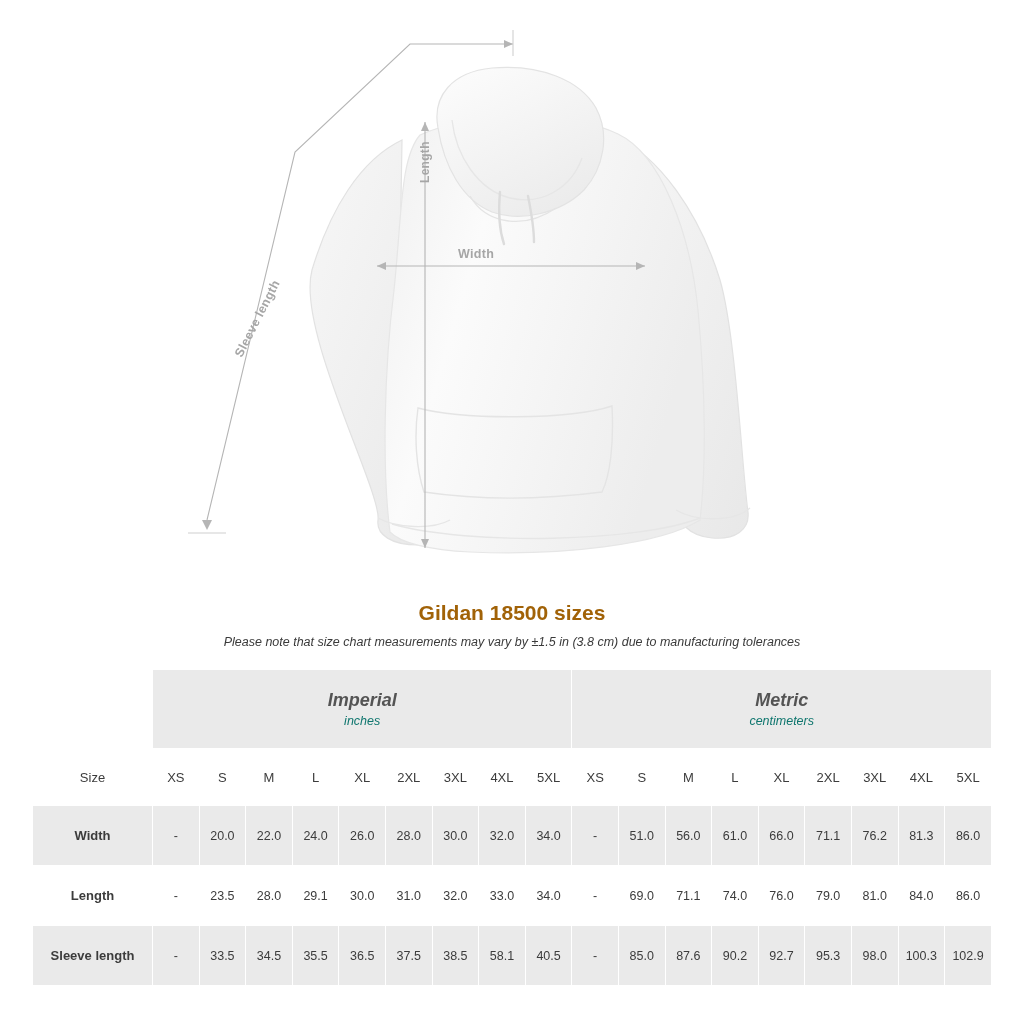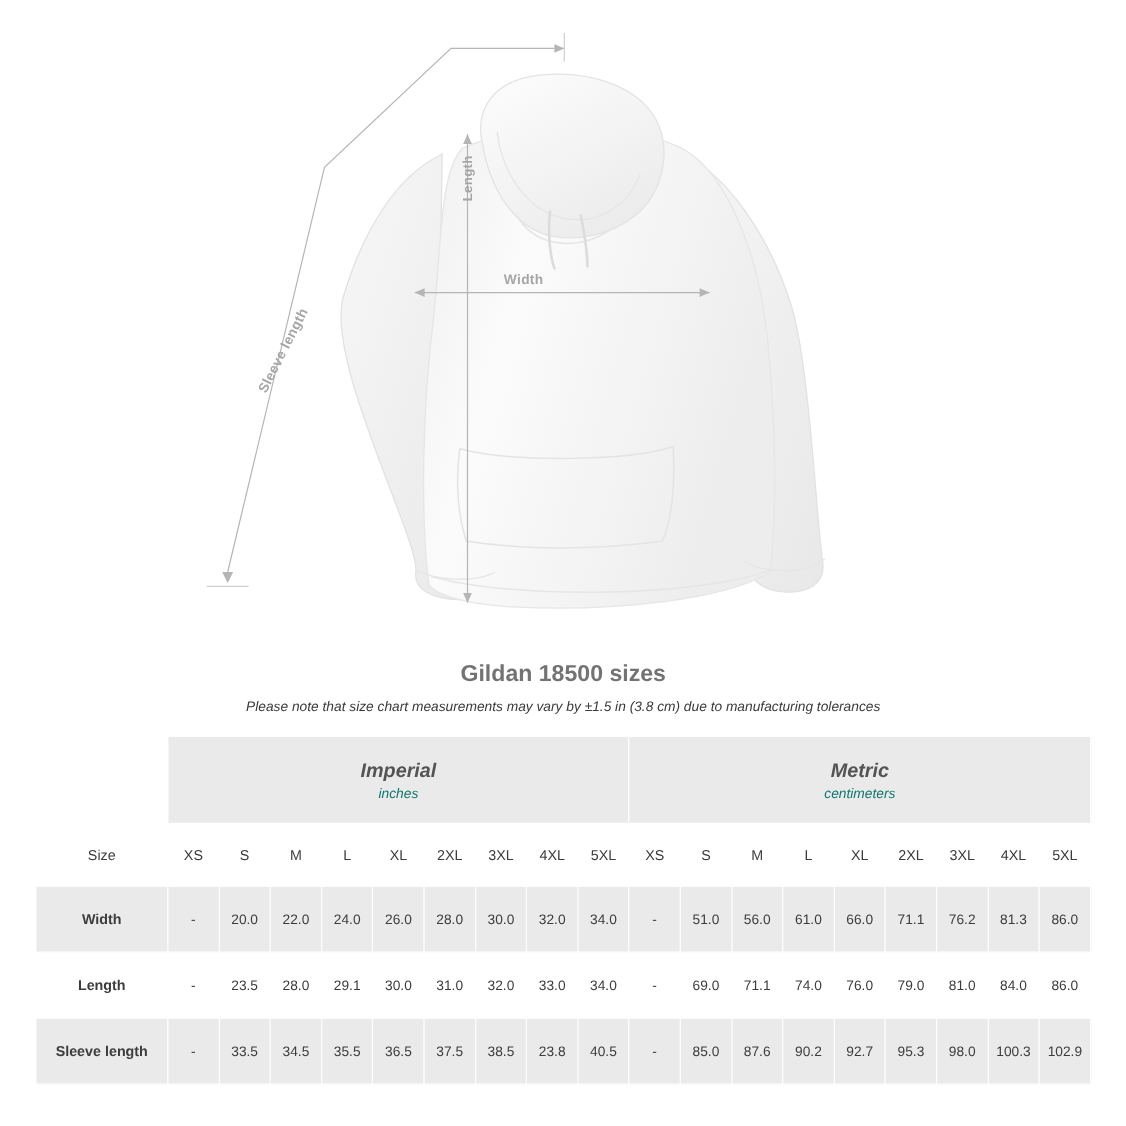--- a/index.html
+++ b/index.html
@@ -60,21 +60,21 @@
   }
 
   
   .title-block {
     text-align: center;
     margin-top: 16px;
   }
   .chart-title {
     font-size: 21px;
     font-weight: bold;
-    color: #737373;
+    color: #a16207;
     margin: 0 0 10px 0;
   }
   .chart-note {
     font-size: 12.5px;
     font-style: italic;
     color: #3a3a3a;
     margin: 10px;
   }
 
   
@@ -336,21 +336,21 @@
 
         <tr class="data-row">
           <td class="rowlabel">Sleeve length</td>
           <td class="val">-</td>
           <td class="val">33.5</td>
           <td class="val">34.5</td>
           <td class="val">35.5</td>
           <td class="val">36.5</td>
           <td class="val">37.5</td>
           <td class="val">38.5</td>
-          <td class="val">23.8</td>
+          <td class="val">58.1</td>
           <td class="val">40.5</td>
           <td class="val">-</td>
           <td class="val">85.0</td>
           <td class="val">87.6</td>
           <td class="val">90.2</td>
           <td class="val">92.7</td>
           <td class="val">95.3</td>
           <td class="val">98.0</td>
           <td class="val">100.3</td>
           <td class="val">102.9</td>

